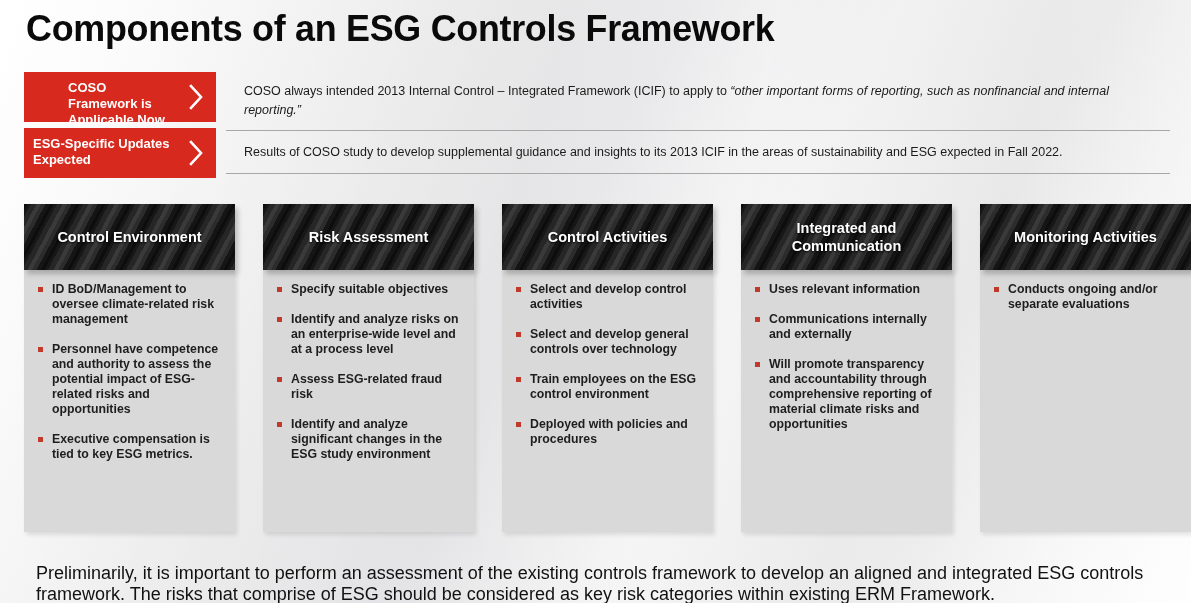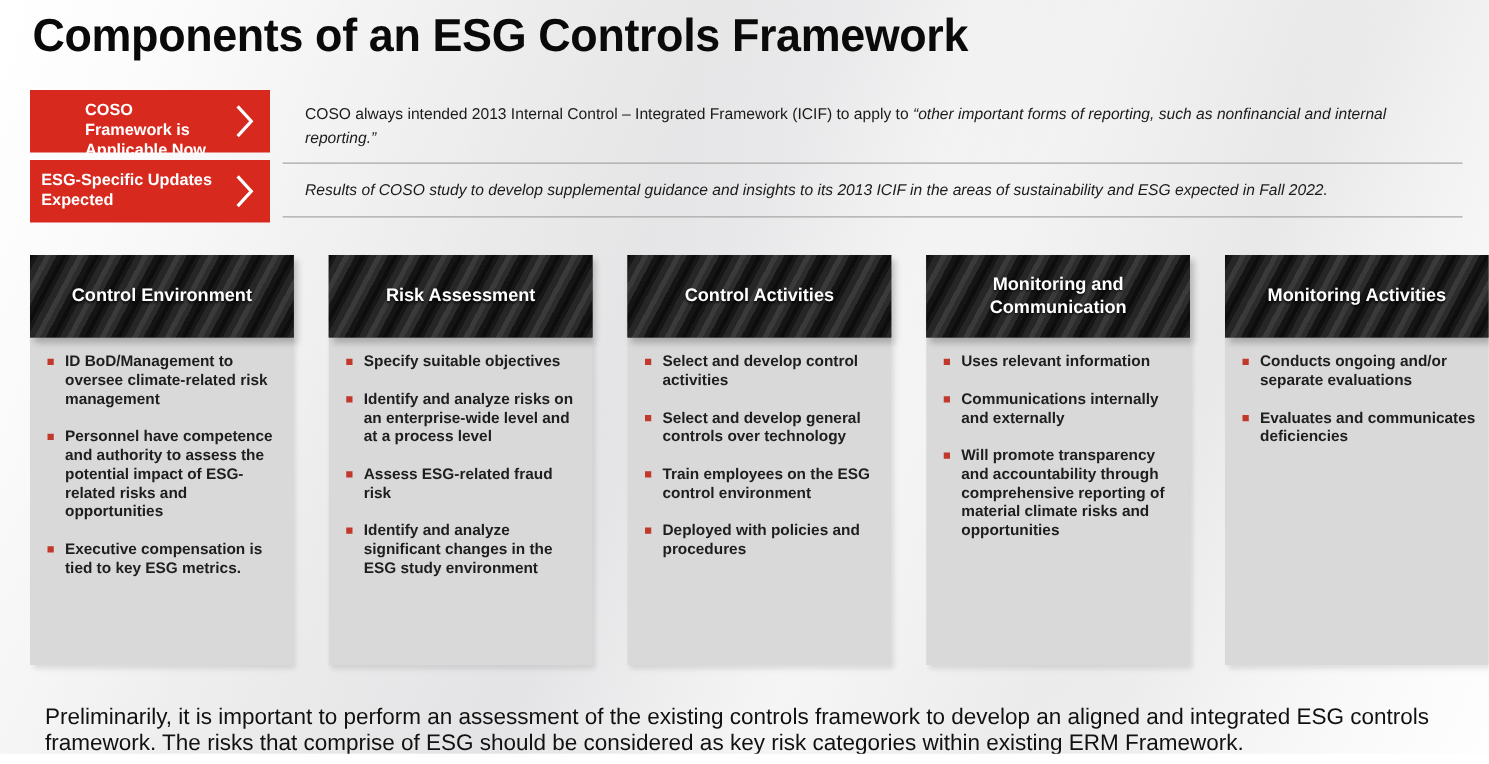--- a/index.html
+++ b/index.html
@@ -96,21 +96,20 @@
   }
   .intro-row-1 {
     padding: 10px 8px 10px 18px;
     line-height: 19px;
     border-bottom: 1px solid #a7a7a7;
   }
   .intro-row-2 {
     padding: 12px 8px 12px 18px;
     line-height: 18px;
     border-bottom: 1px solid #a7a7a7;
-    font-style: italic;
   }
   .intro-row-1 em, .intro-row-2 em { font-style: italic; }
 
   
   #columns {
     position: absolute;
     left: 24px;
     top: 204px;
     width: 1150px;
     display: flex;
@@ -270,39 +269,38 @@
           <li>Select and develop control activities</li>
           <li>Select and develop general controls over technology</li>
           <li>Train employees on the ESG control environment</li>
           <li>Deployed with policies and procedures</li>
         </ul>
       </div>
     </div>
 
     <div class="col">
       <div class="col-header">
-        <span class="hdr-label">Monitoring and Communication</span>
+        <span class="hdr-label">Integrated and Communication</span>
       </div>
       <div class="col-body">
         <ul class="bullet-list">
           <li>Uses relevant information</li>
           <li>Communications internally and externally</li>
           <li>Will promote transparency and accountability through comprehensive reporting  of material climate risks and opportunities</li>
         </ul>
       </div>
     </div>
 
     <div class="col">
       <div class="col-header">
         <span class="hdr-label">Monitoring Activities</span>
       </div>
       <div class="col-body">
         <ul class="bullet-list">
           <li>Conducts ongoing and/or separate evaluations</li>
-          <li>Evaluates and communicates deficiencies</li>
         </ul>
       </div>
     </div>
 
   </div>
 
   <div id="footer">Preliminarily, it is important to perform an assessment of the existing controls framework to develop an aligned and integrated ESG controls framework. The risks that comprise of ESG should be considered as key risk categories within existing ERM Framework.</div>
 
 </div>
 

